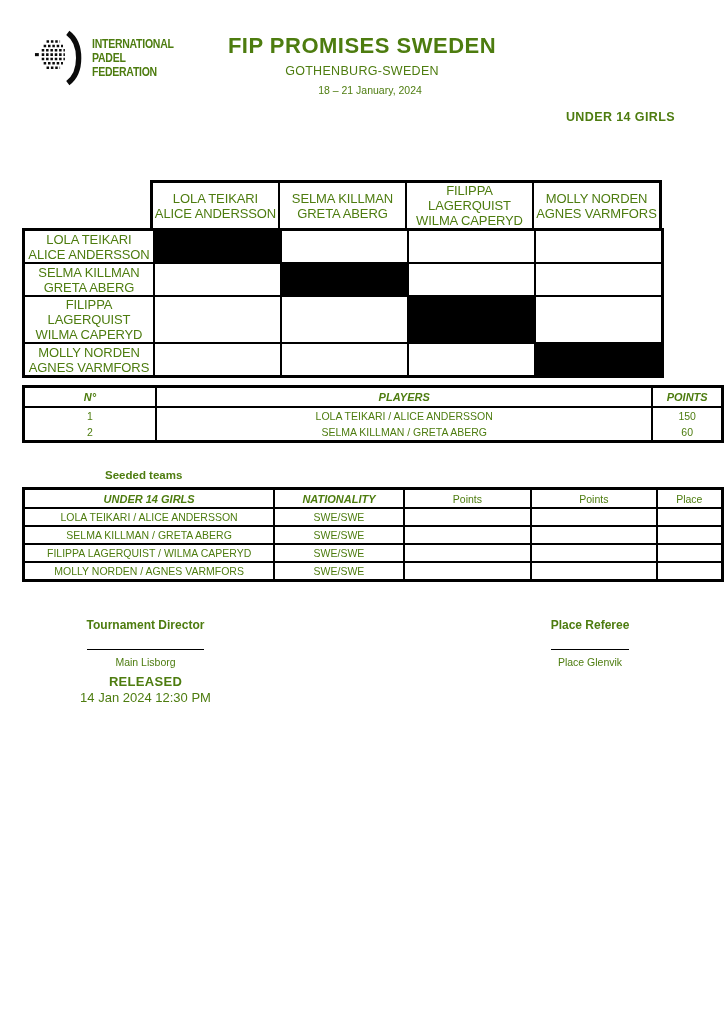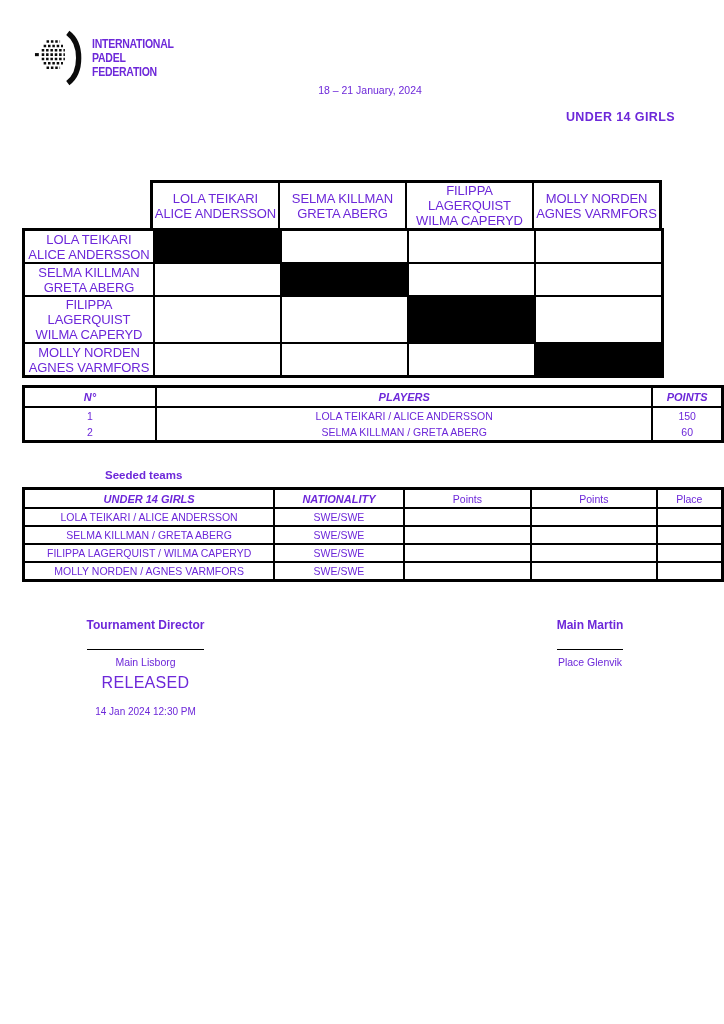--- a/index.html
+++ b/index.html
@@ -1,18 +1,18 @@
 <!DOCTYPE html>
 <html><head>
 <meta charset="utf-8">
 <style>
   html,body { margin:0; padding:0; background:#e8e8e8; }
   .page {
     position:relative; width:724px; height:1024px; margin:0 auto;
-    background:#ffffff; color:#6d28d9;
+    background:#ffffff; color:#4d7c0f;
     font-family:"Liberation Sans", sans-serif;
     overflow:hidden;
     box-shadow:0 0 6px rgba(0,0,0,.25);
   }
 
   
   .logo { position:absolute; left:34px; top:28px; display:flex; align-items:flex-start; }
   .logo-mark { width:56px; height:60px; flex:0 0 auto; }
   .logo-text {
     font-weight:bold; font-size:12.5px; line-height:14px;
@@ -63,22 +63,22 @@
   .sd-c1 { width:253px; } .sd-c2 { width:126px; } .sd-c3 { width:126px; }
   .sd-c4 { width:124px; } .sd-c5 { width:61px; }
 
   
   .sig { position:absolute; text-align:center; }
   .sig-director { left:58px; top:615px; width:175px; }
   .sig-referee  { left:515px; top:615px; width:150px; }
   .sig-label { font-size:12px; font-weight:bold; display:inline-block;
                border-bottom:1.5px solid #000; padding-bottom:17px; }
   .sig-name  { font-size:10.5px; margin-top:6px; }
-  .sig-released { font-size:16px; font-weight:normal; margin-top:6px; letter-spacing:0.3px; }
-  .sig-time  { font-size:10px; margin-top:14px; }
+  .sig-released { font-size:13px; font-weight:bold; margin-top:6px; letter-spacing:0.3px; }
+  .sig-time  { font-size:13px; margin-top:1px; }
 </style>
 </head>
 <body>
 
 <div class="page">
 
   <div class="logo">
     <svg class="logo-mark" viewBox="0 0 58 60" xmlns="http://www.w3.org/2000/svg">
       <g stroke="#0b0b0b" stroke-width="2.6" stroke-dasharray="2.6 1.9">
         <line x1="13" y1="13" x2="27" y2="13"></line>
@@ -92,20 +92,22 @@
       <line x1="1" y1="26.5" x2="5" y2="26.5" stroke="#0b0b0b" stroke-width="3.2"></line>
       <path d="M35,4 C50,15 50,45 35,56" fill="none" stroke="#0b0b0b" stroke-width="5.5"></path>
     </svg>
     <div class="logo-text">
       <div>INTERNATIONAL</div>
       <div>PADEL</div>
       <div>FEDERATION</div>
     </div>
   </div>
 
+  <div class="title">FIP PROMISES SWEDEN</div>
+  <div class="subtitle">GOTHENBURG-SWEDEN</div>
   <div class="dates">18 – 21 January, 2024</div>
   <div class="category">UNDER 14 GIRLS</div>
 
   <div class="matrix-wrap">
     <table class="mx-header" id="matrix-header">
       <tbody>
           <tr>
             <td>
               <div class="line">LOLA TEIKARI</div>
               <div class="line">ALICE ANDERSSON</div>
@@ -236,17 +238,17 @@
       </tbody>
   </table>
 
   <div class="sig sig-director">
     <div><span class="sig-label">Tournament Director</span></div>
     <div class="sig-name">Main Lisborg</div>
     <div class="sig-released">RELEASED</div>
     <div class="sig-time">14 Jan 2024 12:30 PM</div>
   </div>
   <div class="sig sig-referee">
-    <div><span class="sig-label">Main Martin</span></div>
+    <div><span class="sig-label">Place Referee</span></div>
     <div class="sig-name">Place Glenvik</div>
   </div>
 
 </div>
 
 </body></html>

